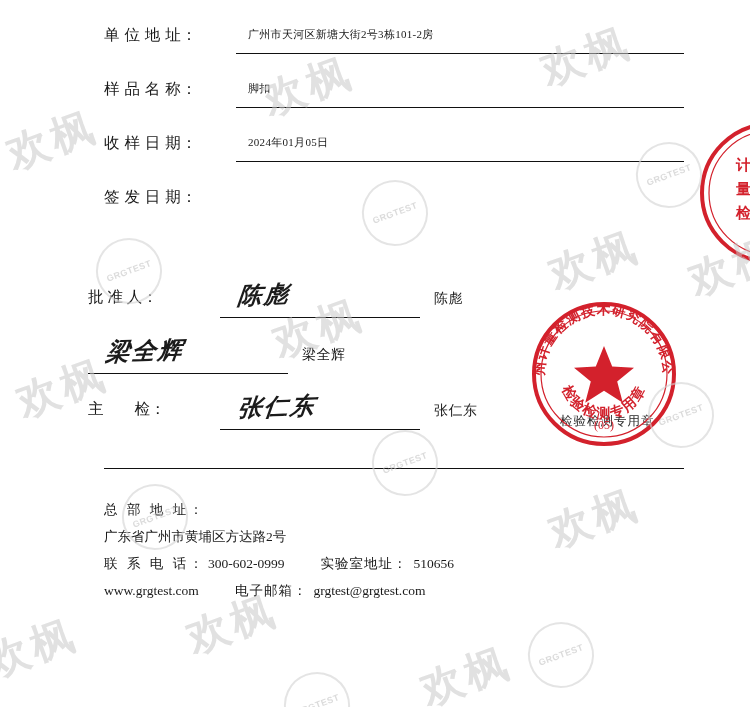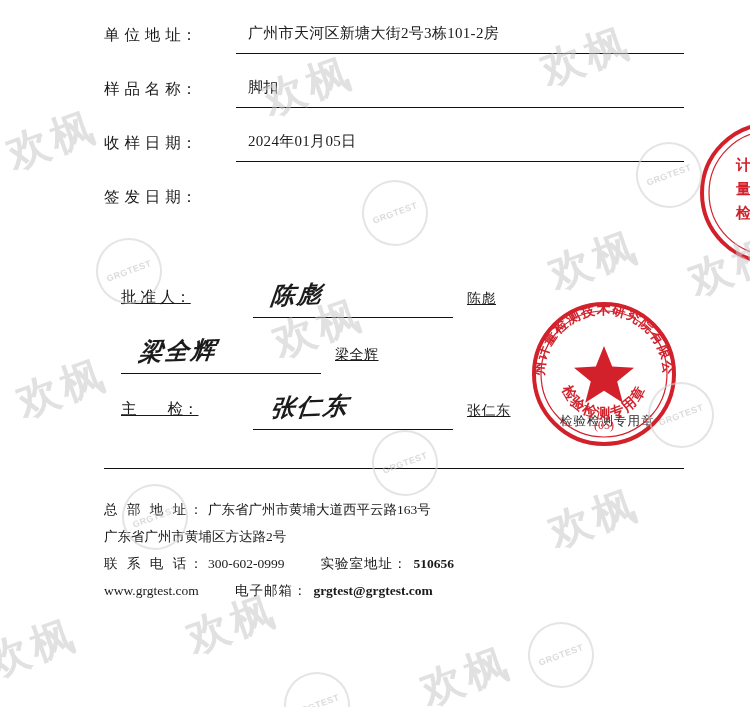--- a/index.html
+++ b/index.html
@@ -81,32 +81,31 @@
     white-space: nowrap;
   }
   .field-value-wrap {
     flex: 1;
     border-bottom: 1.6px solid #111;
     padding-bottom: 7px;
     padding-left: 12px;
     min-height: 22px;
   }
   .field-value {
-    font-size: 15px;
+    font-size: 11px;
     font-family: "Liberation Serif", serif;
     letter-spacing: 0.3px;
   }
 
   
   .sig-rows {
     position: absolute;
-    left: 121px;
+    left: 88px;
     top: 262px;
     width: 580px;
-    text-decoration: underline;
   }
   .sig-row {
     display: flex;
     align-items: flex-end;
     height: 56px;
     position: relative;
   }
   .sig-label {
     width: 132px;
     flex: 0 0 132px;
@@ -294,38 +293,37 @@
     </div>
 
   </div>
 
   <div class="divider"></div>
 
   <div class="footer">
 
     <div class="foot-row">
       <span class="foot-label">总 部 地 址：</span>
-      <span class="foot-val">广东省广州市黄埔大道西平云路163号</span>
     </div>
 
     <div class="foot-row">
       <span class="foot-val">广东省广州市黄埔区方达路2号</span>
     </div>
 
     <div class="foot-row">
       <span class="foot-label">联 系 电 话：</span>
       <span class="foot-val">300-602-0999</span>
       <span class="foot-val mid foot-label2">实验室地址：</span>
-      <span class="foot-val" style="margin-left:6px;font-weight:bold;">510656</span>
+      <span class="foot-val" style="margin-left:6px;">510656</span>
     </div>
 
     <div class="foot-row">
       <span class="foot-val">www.grgtest.com</span>
       <span class="foot-val mid foot-label2">电子邮箱：</span>
-      <span class="foot-val" style="margin-left:6px;font-weight:bold;">grgtest@grgtest.com</span>
+      <span class="foot-val" style="margin-left:6px;">grgtest@grgtest.com</span>
     </div>
 
   </div>
 
   <div class="stamp">
     <svg viewBox="0 0 152 152" width="152" height="152" aria-hidden="true">
       <defs>
         <path id="arcTop" d="M 16,76 A 60,60 0 0 1 136,76" fill="none"></path>
         <path id="arcBottom" d="M 32,76 A 44,44 0 0 0 120,76" fill="none"></path>
       </defs>

